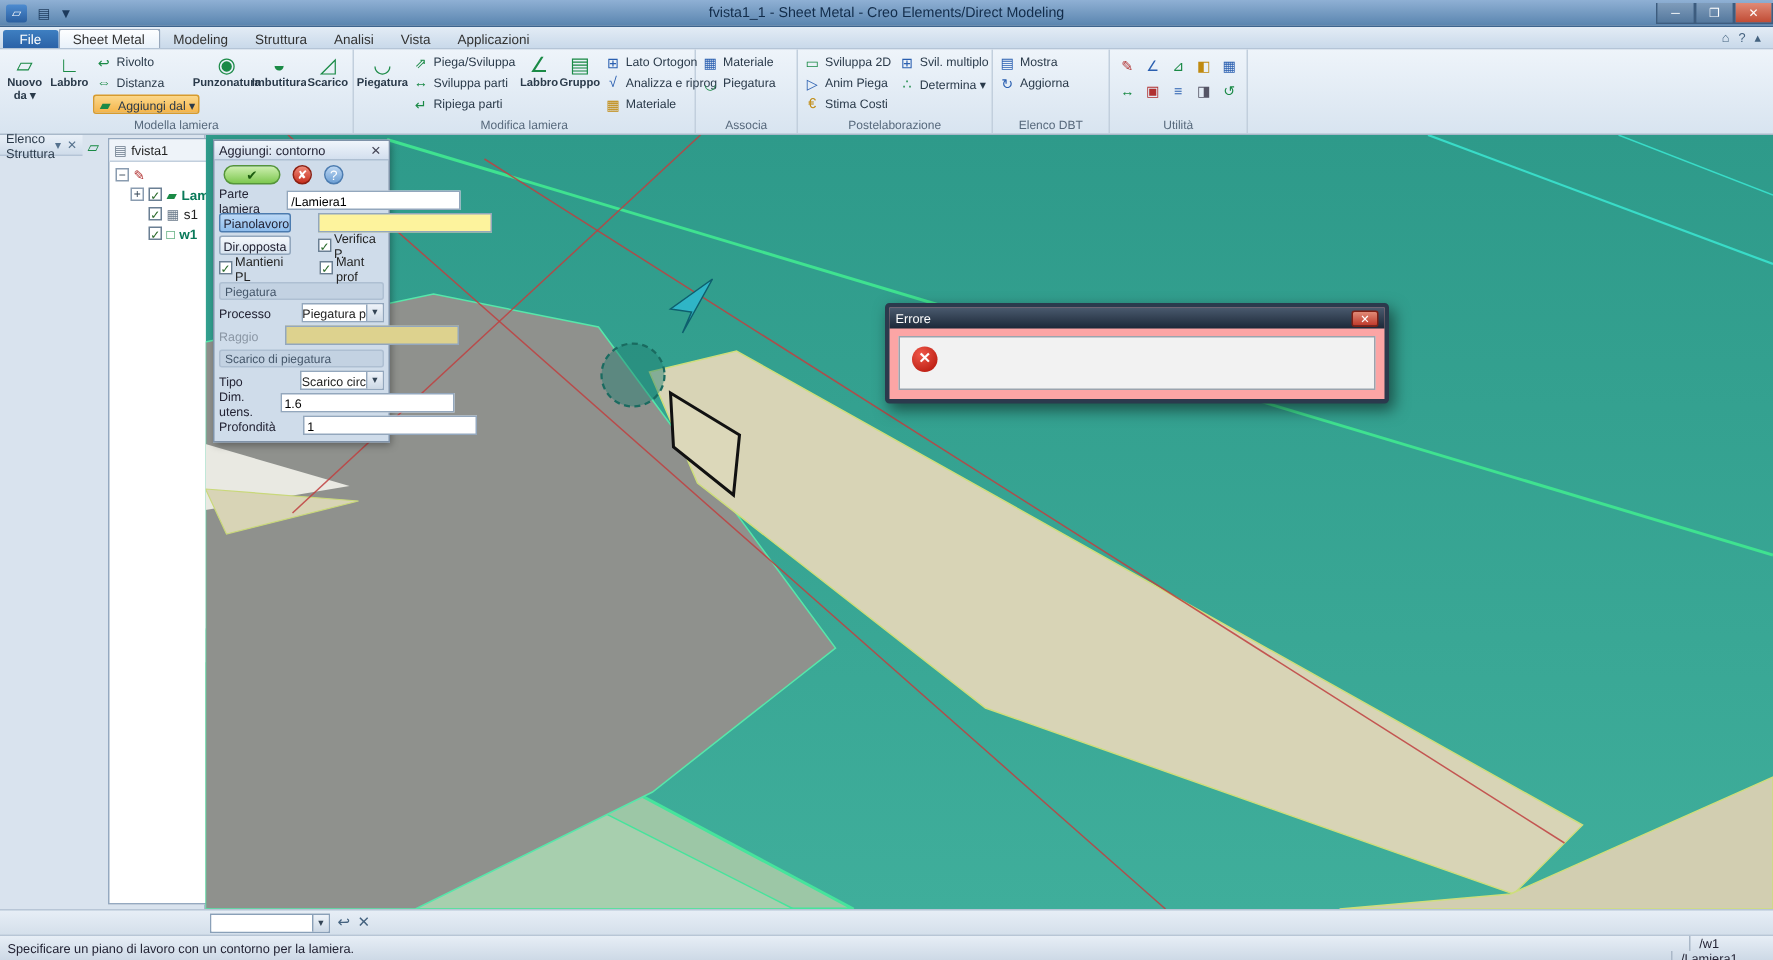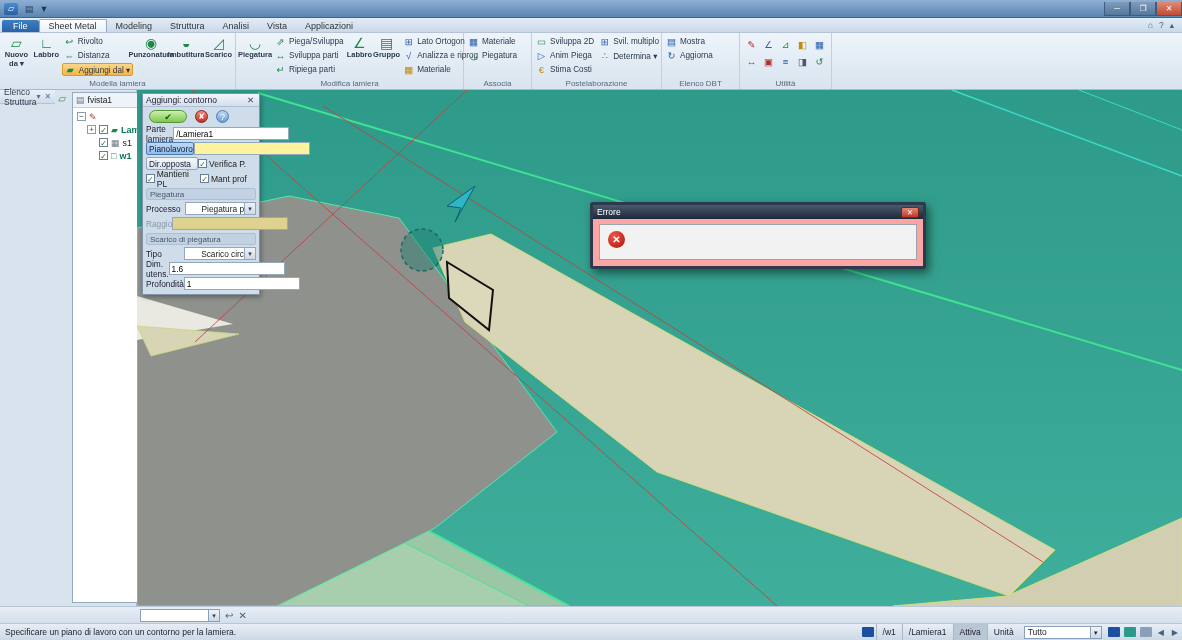--- a/index.html
+++ b/index.html
@@ -65,30 +65,30 @@
   .scene { position:absolute; inset:0; width:100%; height:100%; display:block; }
 
   
   .cdlg { position:absolute; left:5px; top:3px; width:118px; background:#cfdcea; border:1px solid #7f92a8; box-shadow:1px 2px 5px rgba(0,0,0,.35); font-size:8.5px; }
   .cdlg-title { height:13px; display:flex; align-items:center; padding:0 3px; background:linear-gradient(#f0f5fb,#d3dfee); border-bottom:1px solid #aebfd2; font-size:8.5px; color:#223; }
   .cdlg-close { margin-left:auto; width:11px; text-align:center; color:#445; }
   .cdlg-toolbar { display:flex; align-items:center; gap:8px; padding:3px 6px 2px; }
   .okpill { width:38px; height:13px; border-radius:7px; background:linear-gradient(#cdefb0,#7ec850); border:1px solid #55953a; color:#1d5c10; font-size:9px; line-height:12px; text-align:center; }
   .redball { width:13px; height:13px; border-radius:50%; background:linear-gradient(#f08a7a,#c62f1d); border:1px solid #8d2012; color:#fff; font-size:8px; line-height:12px; text-align:center; }
   .helpball { width:13px; height:13px; border-radius:50%; background:linear-gradient(#bcd6f2,#6d9fd4); border:1px solid #4c7cb0; color:#fff; font-size:9px; line-height:12px; text-align:center; }
-  .crow { display:flex; align-items:center; gap:0; margin:2px 3px; height:13px; }
+  .crow { display:flex; align-items:center; gap:18px; margin:2px 3px; height:13px; }
   .clab { width:52px; font-size:8.3px; color:#223; }
   .clab.dis { color:#8a96a4; }
   .cbtn { width:52px; height:13px; background:linear-gradient(#f4f8fc,#d9e4f0); border:1px solid #93a7bd; border-radius:2px; font-size:8.3px; line-height:12px; padding-left:2px; color:#223; }
   .cbtn.sel { background:linear-gradient(#bcd9f7,#8fbdec); border-color:#4c7cb0; }
   .cfield { flex:1; height:13px; border:1px solid #93a7bd; background:#fff; font-size:8.3px; padding:0 2px; font-family:"Liberation Sans",sans-serif; }
   .cfield.yellow { background:#fdf39d; }
   .cfield.yellowdis { background:#ddd28e; }
   .ccombo { flex:1; height:13px; border:1px solid #93a7bd; background:#fff; display:flex; align-items:center; }
-  .ccombo .cval { flex:1; padding-left:16px; font-size:8.3px; white-space:nowrap; overflow:hidden; }
+  .ccombo .cval { flex:1; padding-left:0; font-size:8.3px; white-space:nowrap; overflow:hidden; }
   .ccombo .dd { width:11px; height:100%; background:linear-gradient(#eef3f9,#cdd9e6); border-left:1px solid #93a7bd; font-size:7px; text-align:center; line-height:12px; color:#345; }
   .chk { display:flex; align-items:center; gap:2px; }
   .sect { margin:3px 3px 1px; height:12px; background:#c3d2e2; border:1px solid #aebfd2; border-radius:2px; font-size:8px; line-height:11px; padding:0 3px; color:#44566a; }
 
   
   .edlg { position:absolute; left:453px; top:112px; width:336px; background:#fca5a5; border:3px solid #2b3a4d; border-radius:3px; box-shadow:3px 4px 10px rgba(0,0,0,.5); }
   .edlg-title { height:14px; background:linear-gradient(#4a5a6e,#1c2838); display:flex; align-items:center; padding:0 4px; }
   .edlg-title-text { color:#fff; font-size:8.5px; }
   .edlg-close { margin-left:auto; width:18px; height:11px; background:linear-gradient(#e08a76,#c0392b); border:1px solid #7e1f14; border-radius:2px; color:#fff; font-size:7.5px; text-align:center; line-height:10px; }
   .edlg-body { padding:5px 6px 6px; }
@@ -101,39 +101,40 @@
   
   .cmdbar { height:17px; background:linear-gradient(#e7eef6,#d4dfeb); border-top:1px solid #b8c6d6; display:flex; align-items:center; gap:5px; padding-left:140px; }
   .cmdcombo { width:80px; height:13px; background:#fff; border:1px solid #8aa0b8; display:flex; }
   .cmdcombo input { flex:1; border:none; outline:none; font-size:8.5px; padding:0 2px; min-width:0; }
   .cmdcombo .dd { width:11px; background:linear-gradient(#eef3f9,#cdd9e6); border-left:1px solid #8aa0b8; font-size:7px; text-align:center; line-height:11px; color:#345; }
   .cmdicon { font-size:10px; color:#44627f; }
 
   
   .statusbar { height:17px; background:linear-gradient(#e7eef6,#cdd9e6); border-top:1px solid #b8c6d6; display:flex; align-items:center; font-size:8.5px; color:#223; }
   .stmsg { padding:0 5px; }
-  .stright { margin-left:auto; display:flex; align-items:center; height:100%; }
+  .stright { margin-left:auto; display:flex; align-items:center; height:100%;flex-direction:column; }
   .stcell { padding:0 6px; border-left:1px solid #aab8c8; height:100%; display:flex; align-items:center; }
   .stcell.pressed { background:#b9c6d4; }
   .sticon { width:12px; height:10px; margin:0 2px; border-radius:1px; }
   .sticon.bluefill { background:#1d4fa0; }
   .sticon.tealfill { background:#2a9a8a; }
   .sticon.grayfill { background:#8aa0b8; }
   .stcombo { width:78px; height:13px; background:#fff; border:1px solid #8aa0b8; display:flex; align-items:center; margin:0 4px; }
   .stcombo .cval { flex:1; padding-left:3px; }
   .stcombo .dd { width:11px; height:100%; background:linear-gradient(#eef3f9,#cdd9e6); border-left:1px solid #8aa0b8; font-size:7px; text-align:center; line-height:11px; }
   .stnav { padding:0 4px; color:#44627f; font-size:8px; }
 </style>
 </head>
 <body>
 
 <div class="titlebar">
   <span class="appicon">▱</span>
   <span class="quickicon">▤</span>
   <span class="quickicon">▼</span>
+  <span class="wintitle">fvista1_1 - Sheet Metal - Creo Elements/Direct Modeling</span>
   <div class="winctrls">
     <span class="winbtn">─</span>
     <span class="winbtn">❐</span>
     <span class="winbtn close">✕</span>
   </div>
 </div>
 
 <div class="tabrow">
   <span class="tab filetab">File</span>
   <span class="tab active">Sheet Metal</span>

